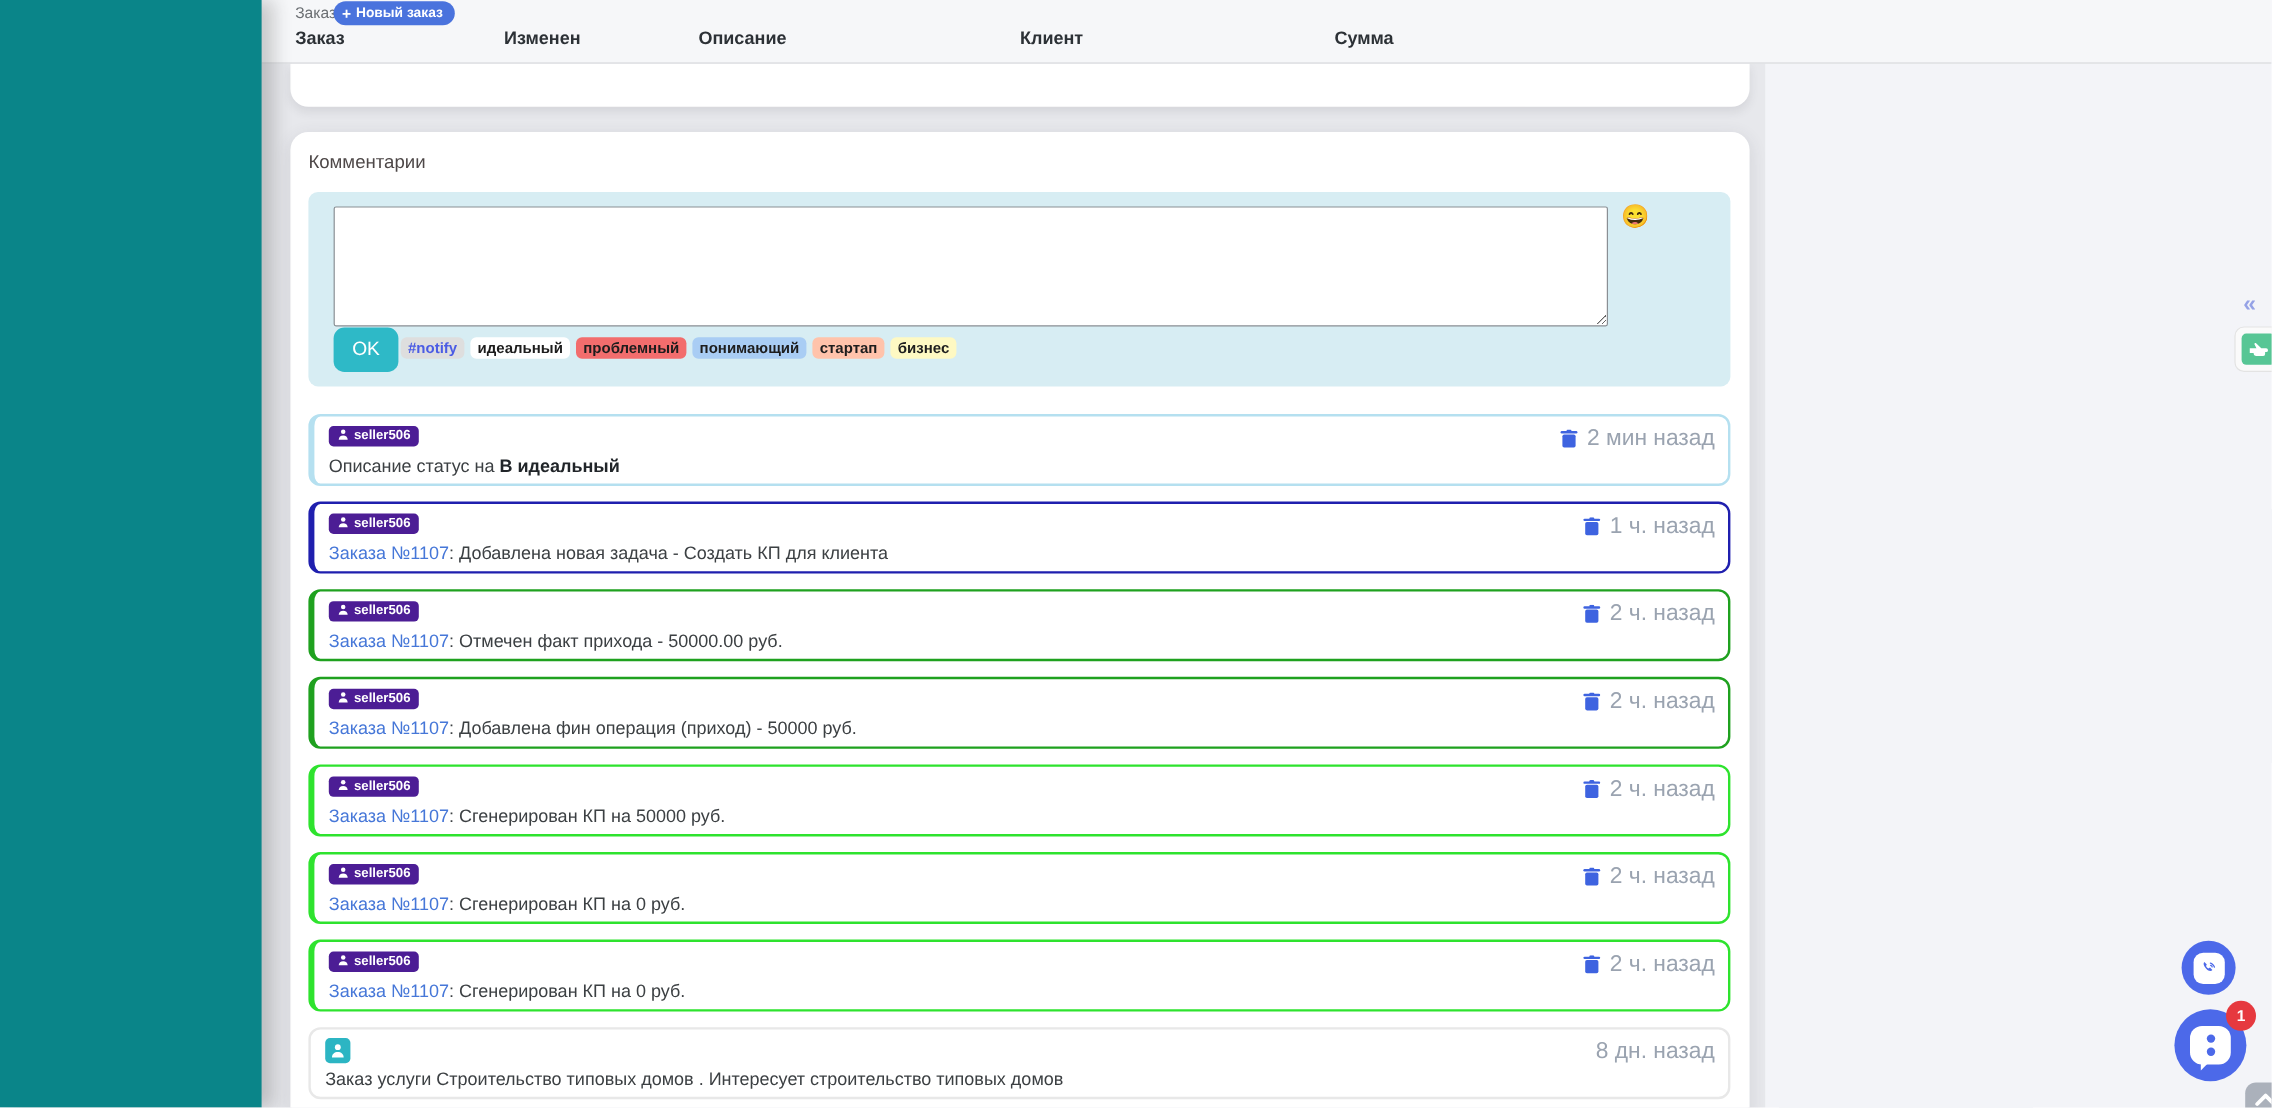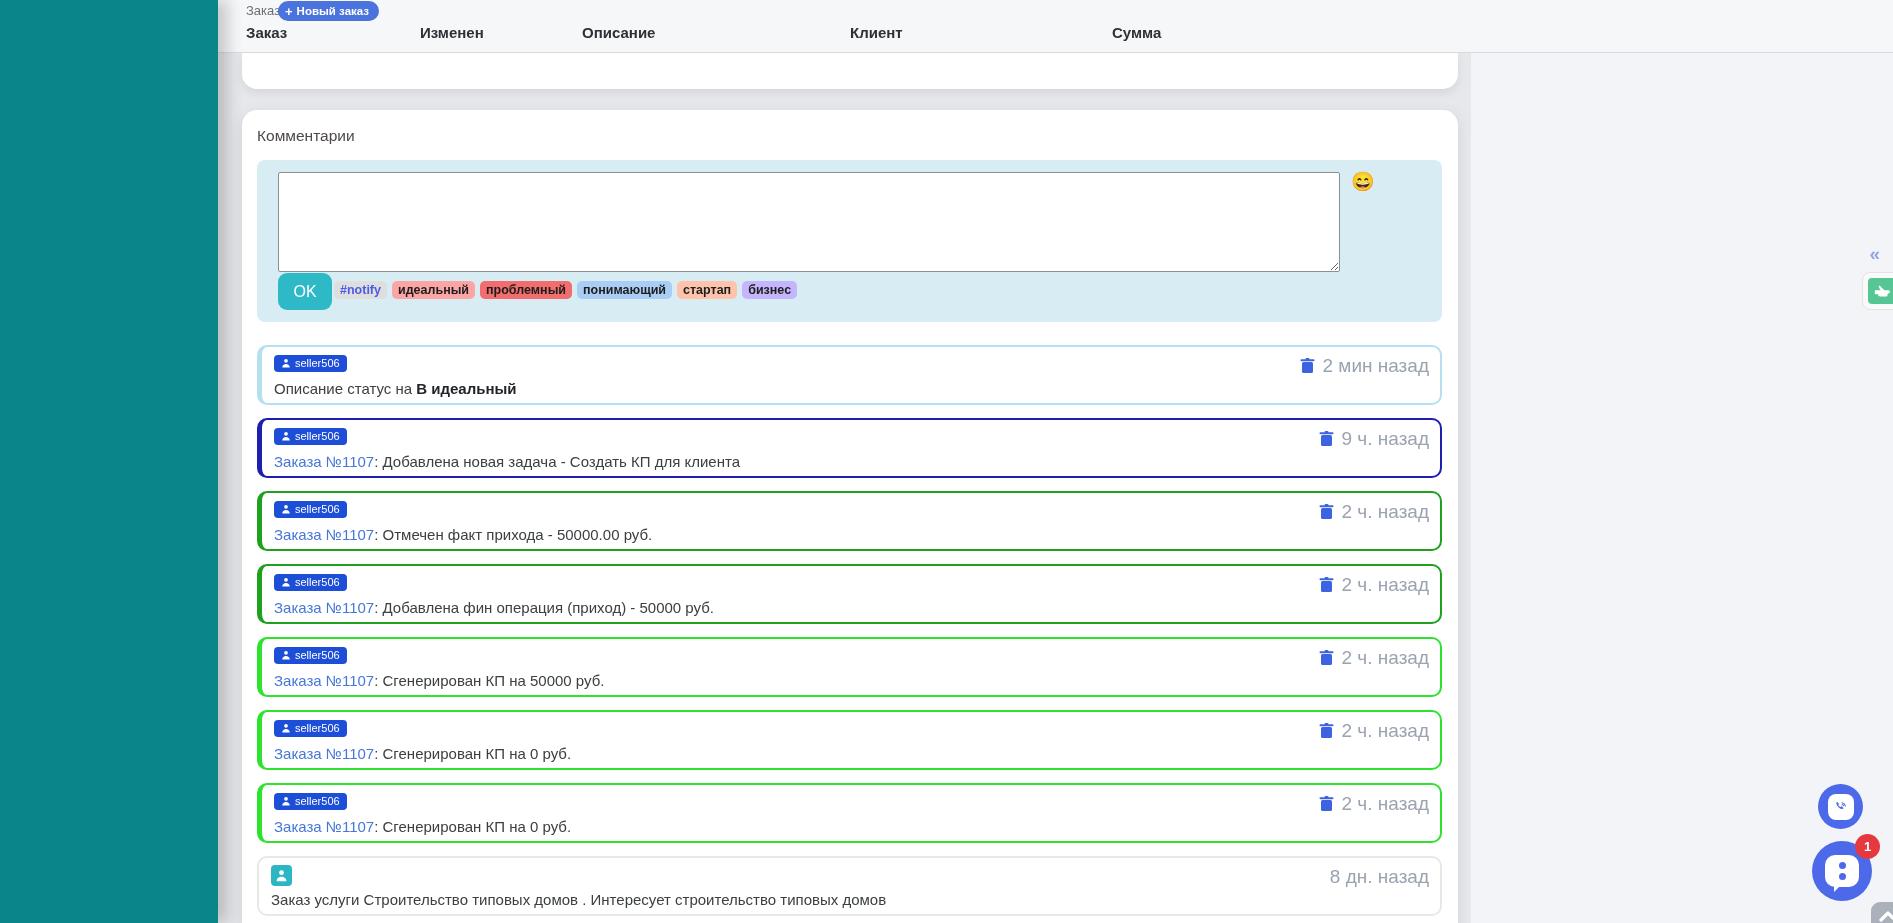--- a/index.html
+++ b/index.html
@@ -47,22 +47,22 @@
     background:var(--ok-teal); color:#fff; border:none; border-radius:9px;
     font-size:16px; font-family:inherit; cursor:pointer; }
   .tags-row { position:absolute; left:77px; top:121px; display:flex; gap:5px; align-items:center; }
   .tag { font-size:12.5px; font-weight:bold; padding:2px 6px; border-radius:5px; cursor:pointer; white-space:nowrap; }
 
   
   .comment-list { position:absolute; left:15px; top:235px; width:1185px;
     display:flex; flex-direction:column; gap:13px; }
   .comment-row { position:relative; height:60px; background:#fff;
     border:2px solid #ddd; border-left-width:5px; border-radius:10px; padding:7px 12px; }
-  .author-badge { display:inline-flex; align-items:center; gap:4px;
-    background:#1d4ed8; color:#fff; font-size:11px; font-weight:normal;
+  .author-badge { display:inline-flex; gap:4px;
+    background:#4c1d95; color:#fff; font-size:11px; font-weight:bold;
     padding:2.5px 7px; border-radius:4px; }
   .author-badge svg { display:block; }
   .avatar-sq { display:inline-flex; align-items:center; justify-content:center;
     width:21px; height:21px; background:var(--avatar-teal); border-radius:4px; }
   .comment-text { position:absolute; left:12px; top:33px; font-size:15px; color:#3c4043; white-space:nowrap; }
   .comment-text .lnk { color:var(--link); cursor:pointer; }
   .comment-text b { color:#212529; }
   .row-meta { position:absolute; right:11px; top:8px; display:flex; align-items:center; gap:7px; }
   .time { font-size:19px; color:#9aa3b0; }
   .trash { background:none; border:none; cursor:pointer; line-height:0; padding:0; }
@@ -122,25 +122,25 @@
 
   <div class="comments-card">
     <div class="comments-title">Комментарии</div>
 
     <div class="comment-form">
       <textarea class="comment-textarea" style=""></textarea>
       <button class="emoji-btn">😄</button>
       <button class="ok-btn">OK</button>
       <div class="tags-row">
         <span class="tag" style="background: rgb(222, 222, 222); color: rgb(75, 92, 228);">#notify</span>
-        <span class="tag" style="background: #fca5a5; color: rgb(29, 29, 29);">идеальный</span>
+        <span class="tag" style="background: #ffffff; color: rgb(29, 29, 29);">идеальный</span>
         <span class="tag" style="background: rgb(242, 109, 109); color: rgb(29, 29, 29);">проблемный</span>
         <span class="tag" style="background: rgb(169, 205, 244); color: rgb(29, 29, 29);">понимающий</span>
         <span class="tag" style="background: rgb(255, 195, 171); color: rgb(29, 29, 29);">стартап</span>
-        <span class="tag" style="background: #c4b5fd; color: rgb(29, 29, 29);">бизнес</span>
+        <span class="tag" style="background: #fef9c3; color: rgb(29, 29, 29);">бизнес</span>
       </div>
     </div>
 
     <div class="comment-list">
 
       <div class="comment-row" style="border-color: rgb(181, 224, 240);">
         <span class="author-badge">
           <svg width="10" height="10" viewBox="0 0 16 16" fill="#fff">
               <circle cx="8" cy="4.5" r="3"></circle>
               <path d="M2 15c0-3.4 2.7-5.5 6-5.5s6 2.1 6 5.5z"></path>
@@ -170,21 +170,21 @@
         </span>
         <div class="comment-text"><span class="lnk">Заказа №1107</span><span>: Добавлена новая задача - Создать КП для клиента</span></div>
         <div class="row-meta">
           <button class="trash">
             <svg width="15" height="16" viewBox="0 0 14 16" fill="#3e63e0">
                 <rect x="1.5" y="4" width="11" height="11" rx="1.5"></rect>
                 <rect x="0" y="1.2" width="14" height="2" rx="1"></rect>
                 <rect x="5" y="0" width="4" height="2" rx="1"></rect>
               </svg>
           </button>
-          <span class="time">9 ч. назад</span>
+          <span class="time">1 ч. назад</span>
         </div>
       </div>
 
       <div class="comment-row" style="border-color: rgb(31, 161, 31);">
         <span class="author-badge">
           <svg width="10" height="10" viewBox="0 0 16 16" fill="#fff">
               <circle cx="8" cy="4.5" r="3"></circle>
               <path d="M2 15c0-3.4 2.7-5.5 6-5.5s6 2.1 6 5.5z"></path>
             </svg>
           <span>seller506</span>

